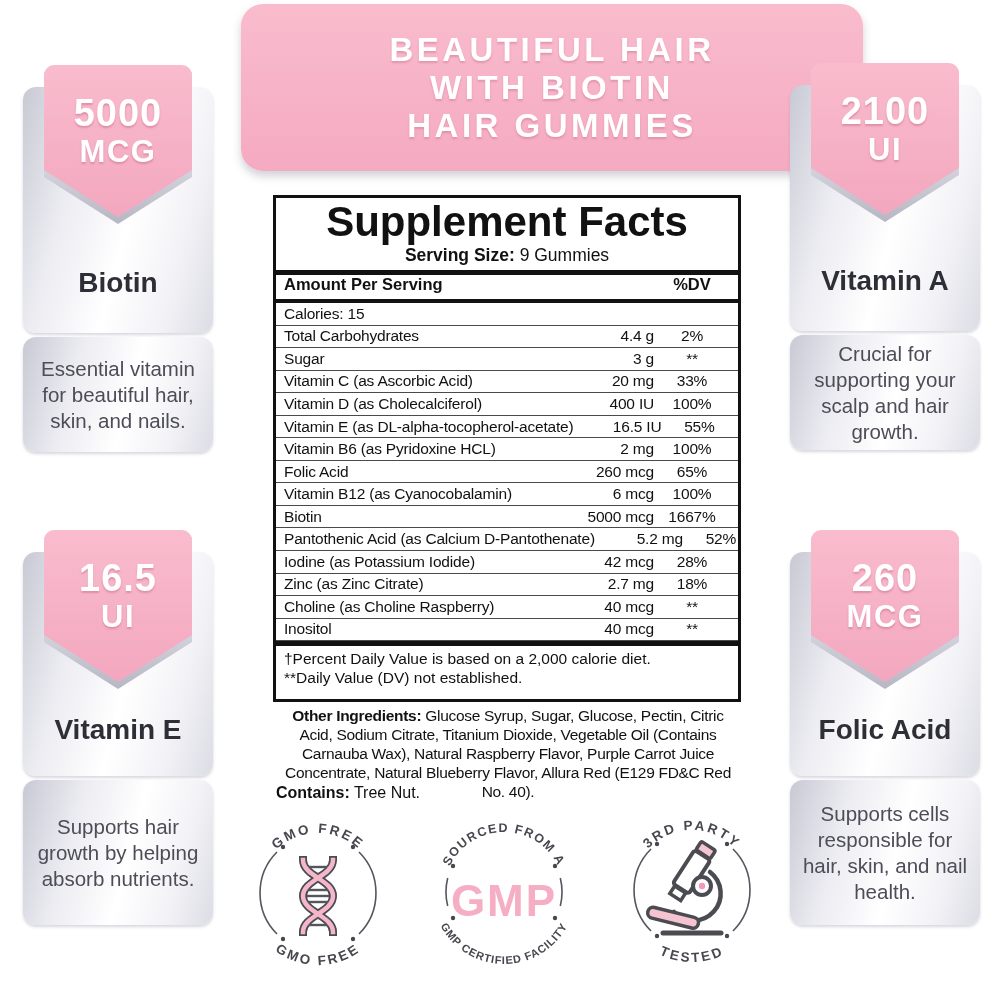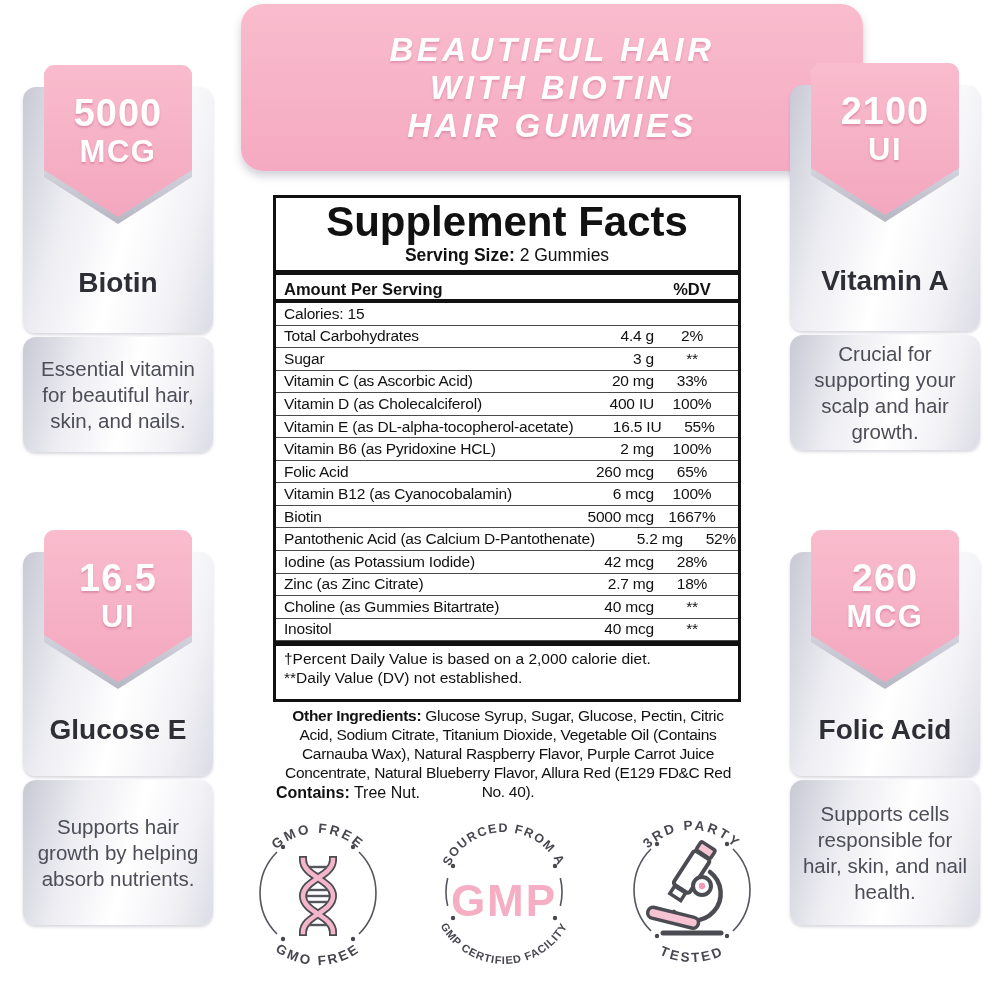--- a/index.html
+++ b/index.html
@@ -3,21 +3,21 @@
 <meta charset="utf-8">
 <style>
   html,body{margin:0;padding:0;}
   body{width:1000px;height:1000px;position:relative;background:#ffffff;
        font-family:"Liberation Sans", sans-serif;overflow:hidden;}
 
   
   .banner{position:absolute;left:241px;top:4px;width:622px;height:167px;
     border-radius:22px;background:linear-gradient(180deg,#f9bccd 0%,#f5aac2 100%);
     box-shadow:0 5px 8px rgba(150,150,168,.45);
-    display:flex;flex-direction:column;align-items:center;justify-content:center;font-style:italic;}
+    display:flex;flex-direction:column;align-items:center;justify-content:center;}
   .banner-line{font-size:33px;font-weight:bold;color:#fff;letter-spacing:3.5px;
     line-height:38px;text-align:center;text-shadow:0 2px 2px rgba(205,118,152,.5);}
 
   
   .feature{position:absolute;width:190px;}
   .f-tl{left:23px;top:65px;} .f-tr{left:790px;top:63px;}
   .f-bl{left:23px;top:530px;} .f-br{left:790px;top:530px;}
   .pennant-wrap{position:absolute;left:21px;top:0;width:148px;height:152px;z-index:3;}
   .pennant-shadow{position:absolute;left:0;top:7px;width:100%;height:100%;
     clip-path:polygon(0 0,100% 0,100% 69%,50% 100%,0 69%);
@@ -45,21 +45,21 @@
     text-align:center;font-size:20.5px;line-height:26px;color:#4d4d58;
     padding:0 6px;box-sizing:border-box;}
 
   
   .sf-panel{position:absolute;left:273px;top:195px;width:468px;height:507px;
     border:3px solid #111;background:#fff;box-sizing:border-box;color:#111;}
   .sf-title{font-size:42px;font-weight:bold;text-align:center;line-height:44px;margin-top:2px;}
   .sf-serving{text-align:center;font-size:17.5px;margin-top:1px;}
   .bar{height:4.5px;background:#111;}
   .bar-m{margin-top:4px;}
-  .sf-header{display:flex;height:24px;align-items:flex-end;font-weight:bold;
+  .sf-header{display:flex;height:24px;align-items:flex-start;font-weight:bold;
     font-size:16.5px;padding:0 8px;}
   .sf-header .hl{flex:1;}
   .sf-header .hr{width:76px;text-align:center;}
   .sf-row{height:22.56px;display:flex;align-items:center;padding:0 8px;
     border-bottom:1.5px solid #4a4a4a;font-size:15.5px;letter-spacing:-0.2px;
     box-sizing:border-box;}
   .sf-row:last-of-type{border-bottom:none;}
   .sf-name{flex:1;white-space:nowrap;}
   .sf-amt{width:88px;text-align:right;white-space:nowrap;flex-shrink:0;}
   .sf-dv{width:76px;text-align:center;flex-shrink:0;}
@@ -129,21 +129,21 @@
 
 <div class="feature f-bl row-bot">
   <div class="pennant-wrap">
     <div class="pennant-shadow"></div>
     <div class="pennant">
       <div class="pennant-v1">16.5</div>
       <div class="pennant-v2">UI</div>
     </div>
   </div>
   <div class="card card1">
-    <div class="feature-name">Glucose E</div>
+    <div class="feature-name">Vitamin E</div>
   </div>
   <div class="card card2">
     <div class="feature-desc">Supports hair growth by helping absorb nutrients.</div>
   </div>
 </div>
 
 <div class="feature f-br row-bot">
   <div class="pennant-wrap">
     <div class="pennant-shadow"></div>
     <div class="pennant">
@@ -154,21 +154,21 @@
   <div class="card card1">
     <div class="feature-name">Folic Acid</div>
   </div>
   <div class="card card2">
     <div class="feature-desc">Supports cells responsible for hair, skin, and nail health.</div>
   </div>
 </div>
 
 <div class="sf-panel">
   <div class="sf-title">Supplement Facts</div>
-  <div class="sf-serving"><span class="blabel">Serving Size:</span><span> 2 Gummies</span></div>
+  <div class="sf-serving"><span class="blabel">Serving Size:</span><span> 9 Gummies</span></div>
   <div class="bar bar-m"></div>
   <div class="sf-header">
     <span class="hl">Amount Per Serving</span>
     <span class="hr">%DV</span>
   </div>
   <div class="bar"></div>
 
   <div class="sf-row">
       <span class="sf-name">Calories: 15</span>
       <span class="sf-amt"></span>
@@ -228,21 +228,21 @@
       <span class="sf-name">Iodine (as Potassium Iodide)</span>
       <span class="sf-amt">42 mcg</span>
       <span class="sf-dv">28%</span>
     </div>
   <div class="sf-row">
       <span class="sf-name">Zinc (as Zinc Citrate)</span>
       <span class="sf-amt">2.7 mg</span>
       <span class="sf-dv">18%</span>
     </div>
   <div class="sf-row">
-      <span class="sf-name">Choline (as Gummies Bitartrate)</span>
+      <span class="sf-name">Choline (as Choline Raspberry)</span>
       <span class="sf-amt">40 mcg</span>
       <span class="sf-dv">**</span>
     </div>
   <div class="sf-row">
       <span class="sf-name">Inositol</span>
       <span class="sf-amt">40 mcg</span>
       <span class="sf-dv">**</span>
     </div>
 
   <div class="bar"></div>

